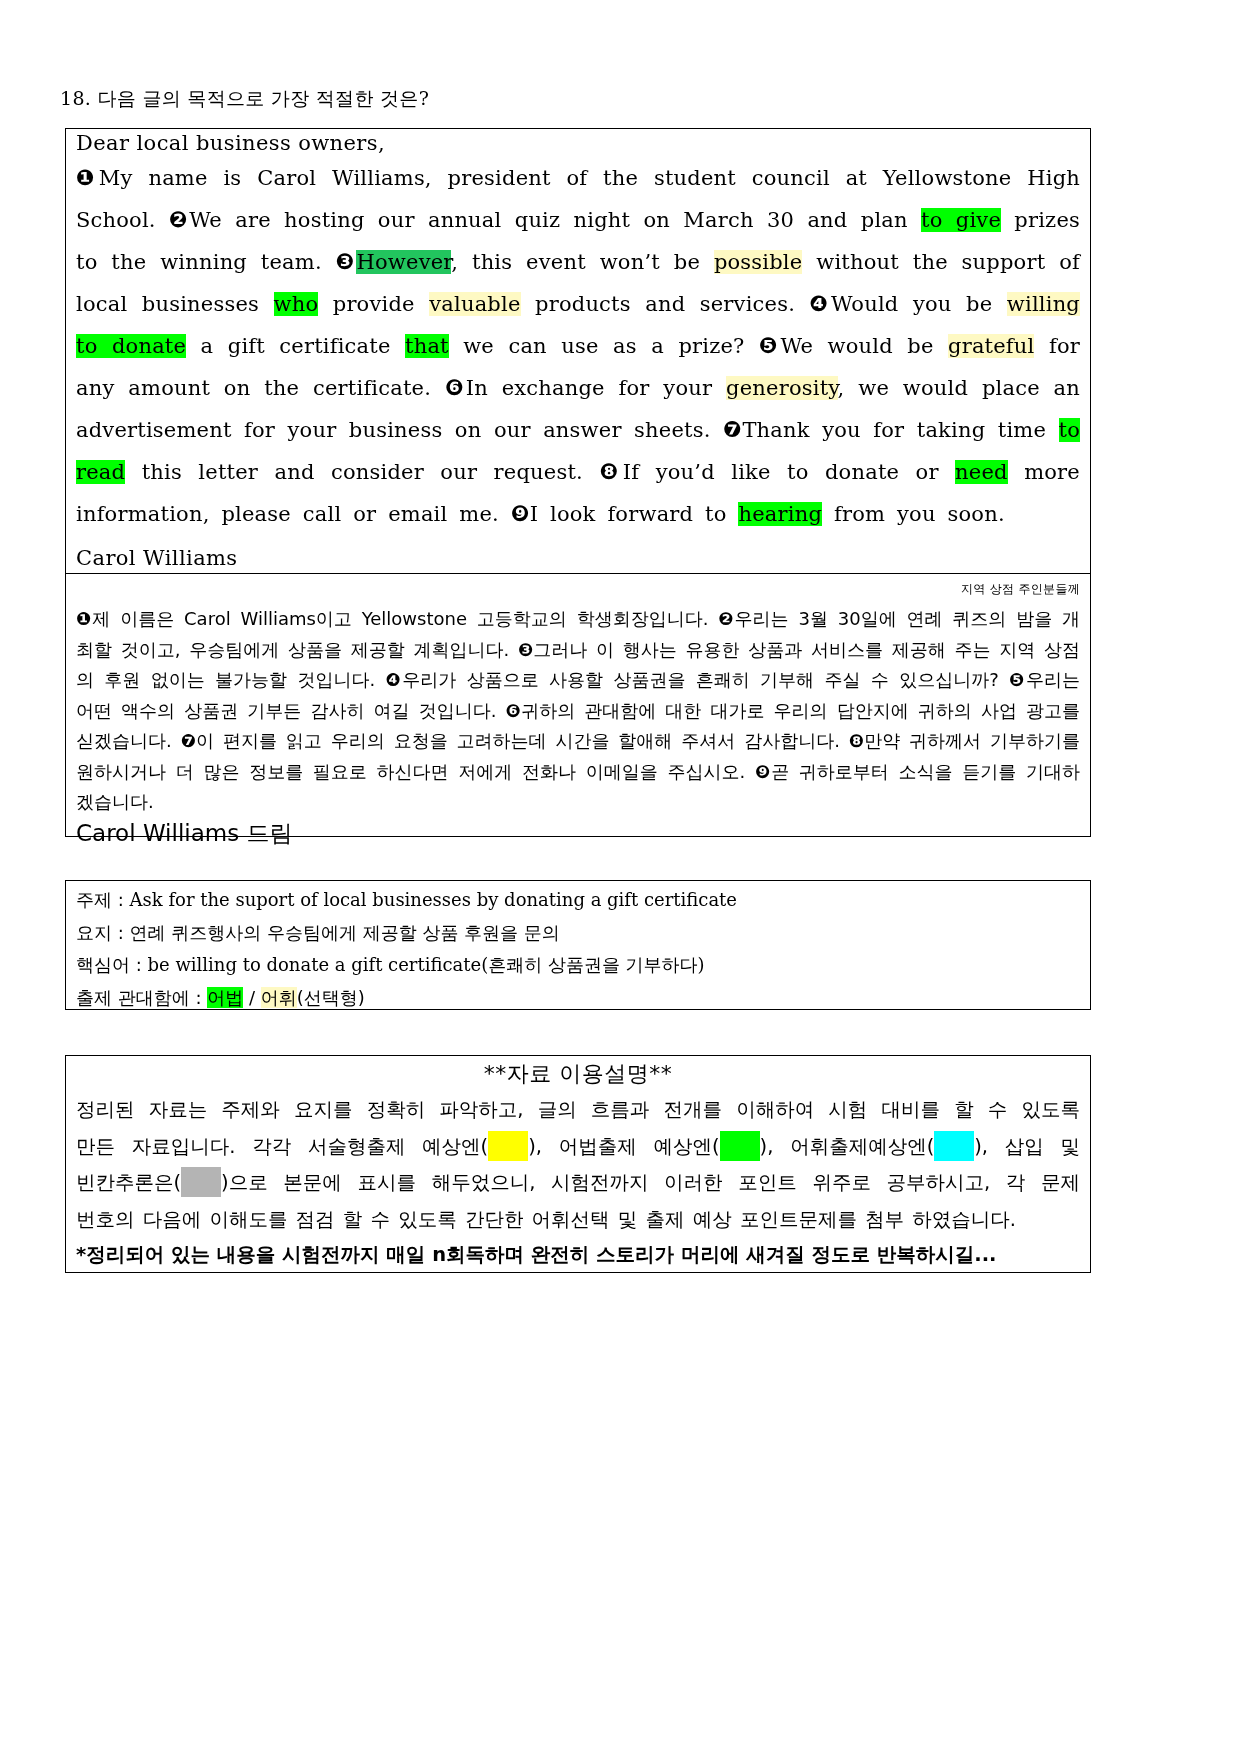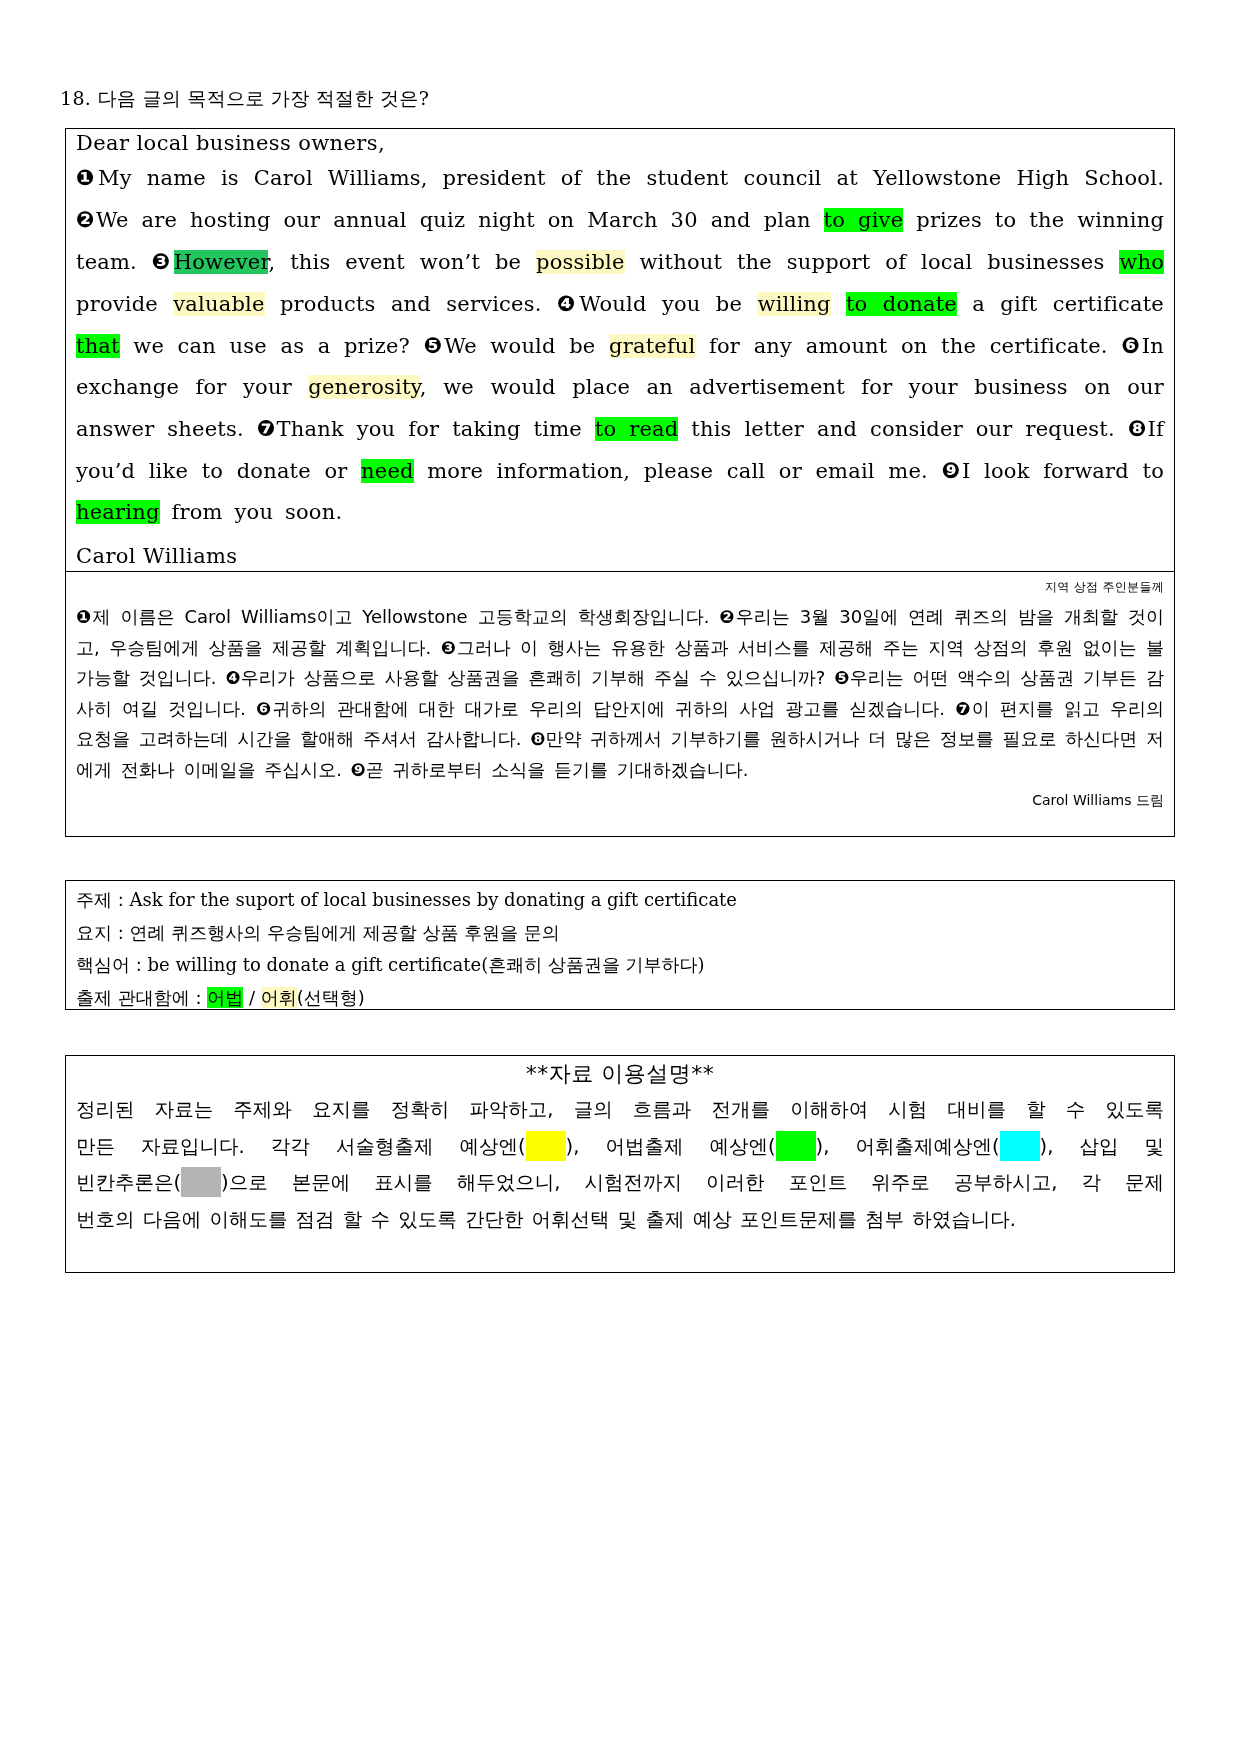--- a/index.html
+++ b/index.html
@@ -7,21 +7,21 @@
       width: 1240px; height: 1754px; position: relative; overflow: hidden;
       color: #000;
       font-family: "DejaVu Serif", "Liberation Serif", serif;
     }
     .q-title {
       position: absolute; left: 60px; top: 86px;
       font-size: 19px; font-family: "DejaVu Serif", serif;
       letter-spacing: 0.3px;
     }
     .box {
-      position: absolute; left: 65px; width: 1110px;
+      position: absolute; left: 65px; width: 1026px;
       border: 1px solid #000; box-sizing: border-box;
     }
     .box1 { top: 128px; height: 709px; }
     .eng { padding: 0 10px; }
     .eng .greet { font-size: 21px; line-height: 28px; padding-top: 0px; margin-top: 0px; letter-spacing: 0.4px; }
     .eng .para {
       font-size: 21px; line-height: 41px; text-align: justify;
       text-align-last: left; word-spacing: 5px; letter-spacing: 0.2px;
     }
     .eng .sign { font-size: 21px; line-height: 30px; letter-spacing: 0.4px; margin-top: 8px; }
@@ -30,21 +30,21 @@
     .hl-cyan { background: #fef9c3; }
     .hl-olive { background: #22c55e; }
     .divider { border-top: 1px solid #000; margin: 0 -10px; }
     .kor { padding: 0 10px; font-family: "DejaVu Sans", sans-serif; }
     .kor .greet { font-size: 12px; line-height: 30px; letter-spacing: 0.3px; text-align: right; }
     .kor .para {
       font-size: 18px; line-height: 30.5px; text-align: justify;
       text-align-last: left; word-spacing: 3px;
     }
     .kor .num { font-size: 18px; }
-    .kor .sign { font-size: 14px; line-height: 30px; text-align: right; }
+    .kor .sign { font-size: 23px; line-height: 30px; }
 
     .box2 { top: 880px; height: 130px; padding: 3px 10px 8px 10px; font-family: "DejaVu Sans", sans-serif; }
     .box2 .row { font-size: 18px; line-height: 32.5px; white-space: nowrap; }
     .box2 .row .en { font-family: "DejaVu Serif", serif; }
 
     .box3 { top: 1055px; height: 218px; padding: 0 10px; font-family: "DejaVu Sans", sans-serif; }
     .box3 .head { text-align: center; font-weight: normal; font-size: 22px; line-height: 36px; letter-spacing: 0.5px; }
     .box3 .para { font-size: 19.5px; line-height: 36.5px; text-align: justify; text-align-last: justify; word-spacing: 2px; }
     .box3 .para.last { text-align-last: left; }
     .box3 .note { font-size: 19.5px; line-height: 34px; font-weight: bold; white-space: nowrap; overflow: hidden; }
@@ -79,13 +79,14 @@
   <div class="row"><span>핵심어 : </span><span class="en">be willing to donate a gift certificate(흔쾌히 상품권을 기부하다)</span></div>
   <div class="row"><span>출제 관대함에 : </span><span class="hl-green">어법</span><span> / </span><span class="hl-cyan">어휘</span><span>(선택형)</span></div>
 </div>
 
 <div class="box box3">
   <div class="head">**자료 이용설명**</div>
   <div class="para">정리된 자료는 주제와 요지를 정확히 파악하고, 글의 흐름과 전개를 이해하여 시험 대비를 할 수 있도록</div>
   <div class="para"><span>만든 자료입니다. 각각 서술형출제 예상엔(</span><span class="swatch sw-yellow"></span><span>), 어법출제 예상엔(</span><span class="swatch sw-green"></span><span>), 어휘출제예상엔(</span><span class="swatch sw-cyan"></span><span>), 삽입 및</span></div>
   <div class="para"><span> 빈칸추론은(</span><span class="swatch sw-gray"></span><span>)으로 본문에 표시를 해두었으니, 시험전까지 이러한 포인트 위주로 공부하시고, 각 문제</span></div>
   <div class="para last">번호의 다음에 이해도를 점검 할 수 있도록 간단한 어휘선택 및 출제 예상 포인트문제를 첨부 하였습니다.</div>
+  <div class="note">*정리되어 있는 내용을 시험전까지 매일 n회독하며 완전히 스토리가 머리에 새겨질 정도로 반복하시길...</div>
 </div>
 
 </body></html>

